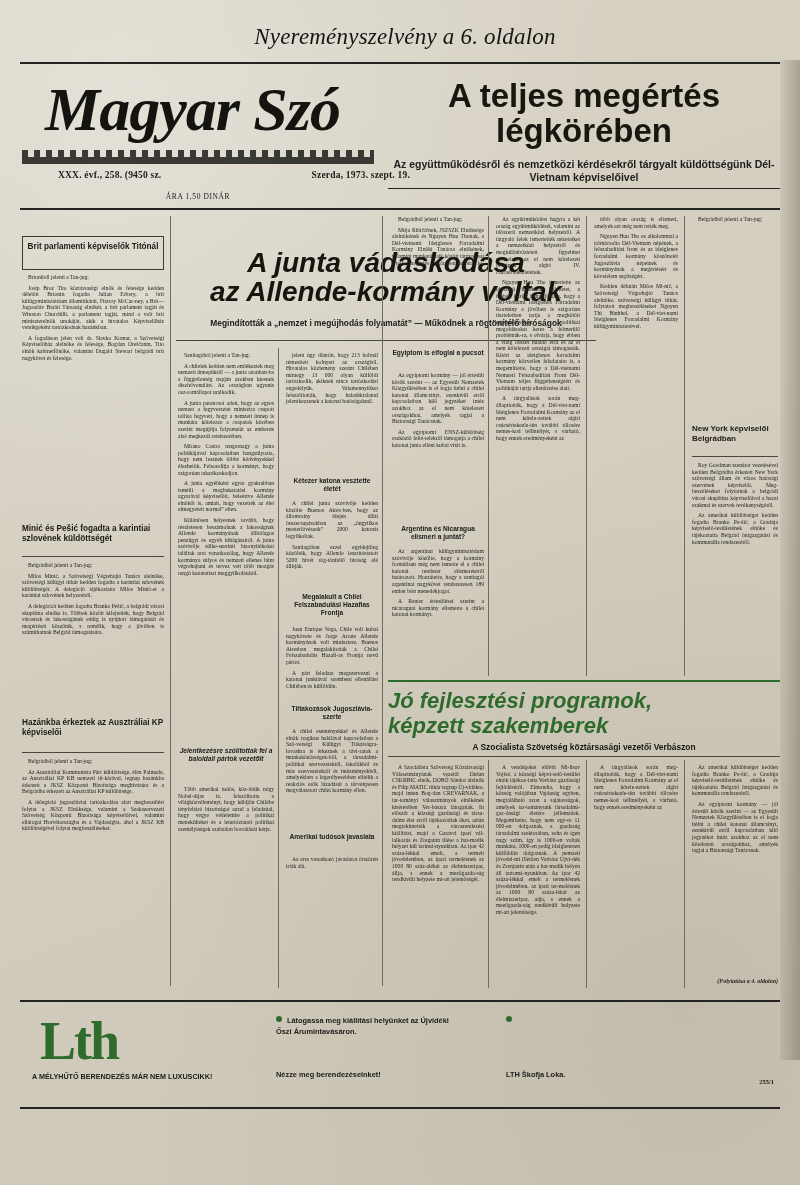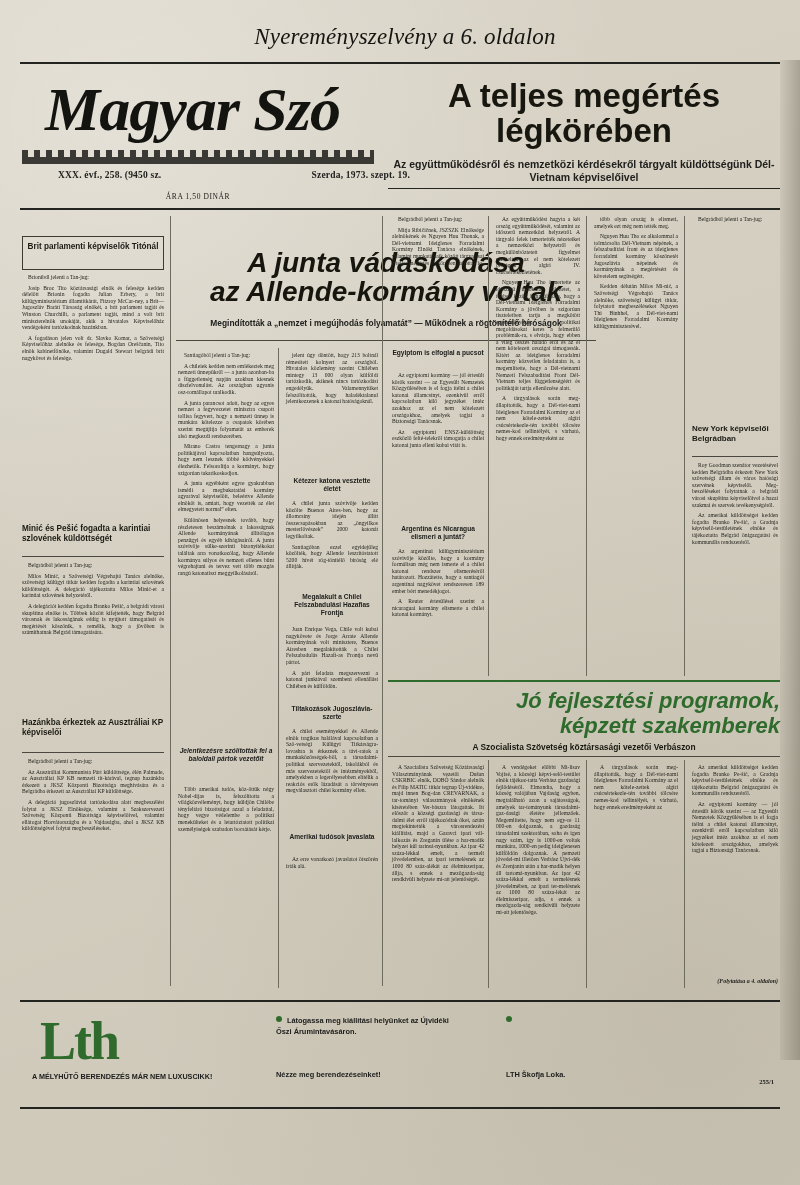--- a/index.html
+++ b/index.html
@@ -96,21 +96,21 @@
   }
   .junta-sub{
     position:absolute;left:176px;top:318px;width:420px;
     font-family:"Liberation Sans",sans-serif;font-weight:bold;font-size:8.4px;
     text-align:center;
   }
   
   .green-head{
     position:absolute;left:388px;top:688px;width:392px;
     font-family:"Liberation Sans",sans-serif;font-weight:bold;font-style:italic;
-    font-size:22px;line-height:25px;text-align:right;color:#2f6b2c;
+    font-size:22px;line-height:25px;text-align:left;color:#2f6b2c;
   }
   .green-sub{
     position:absolute;left:388px;top:742px;width:392px;
     font-family:"Liberation Sans",sans-serif;font-weight:bold;font-size:8.4px;
     text-align:center;color:#18180f;
   }
   .cont-note{
     position:absolute;right:22px;top:978px;width:180px;text-align:right;
     font-size:6px;font-style:italic;font-weight:bold;
   }

